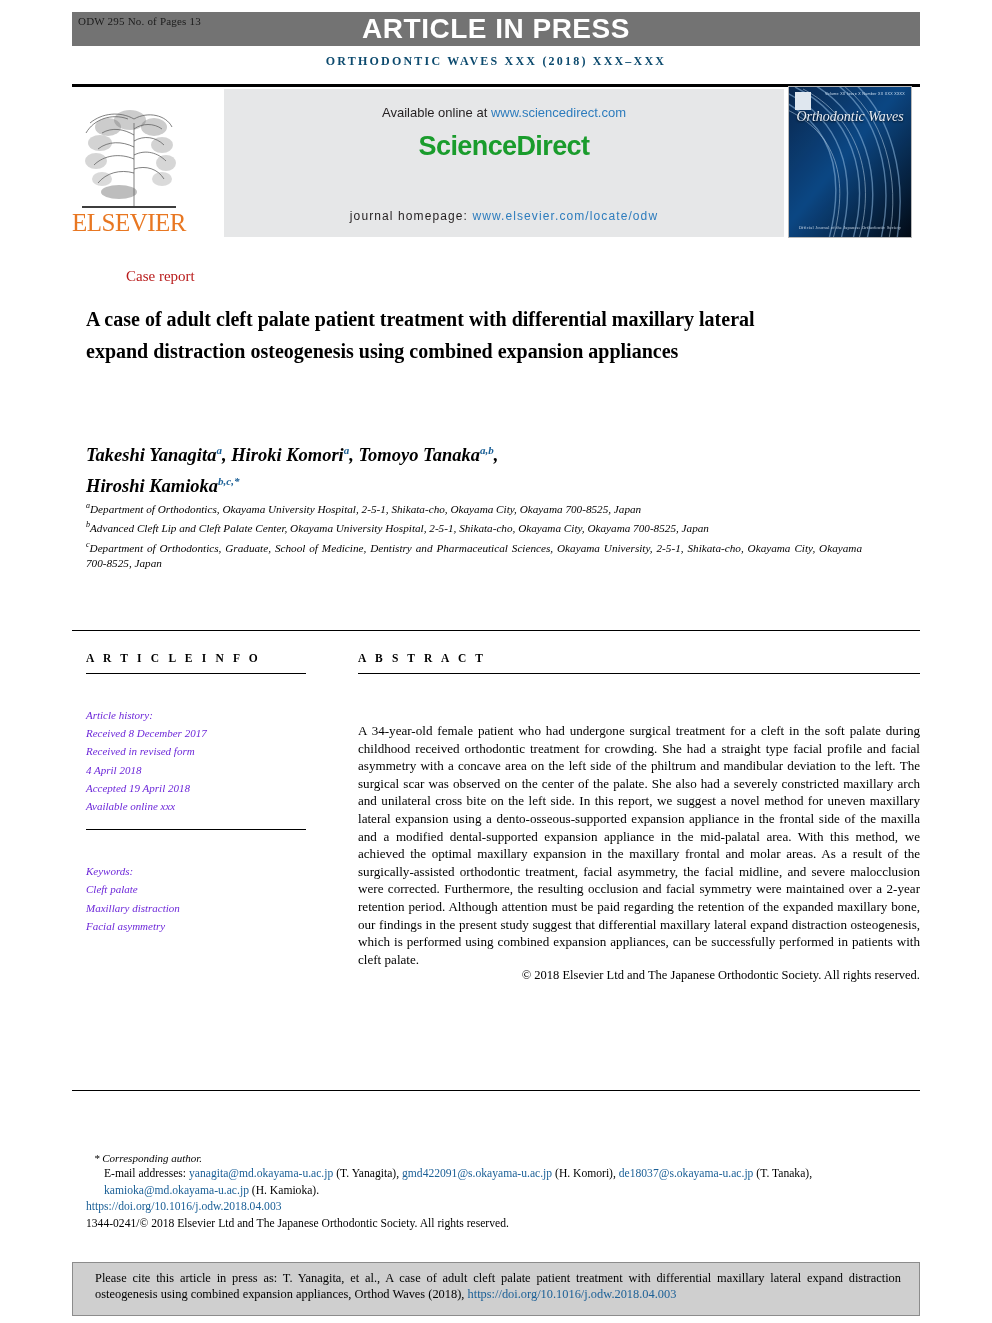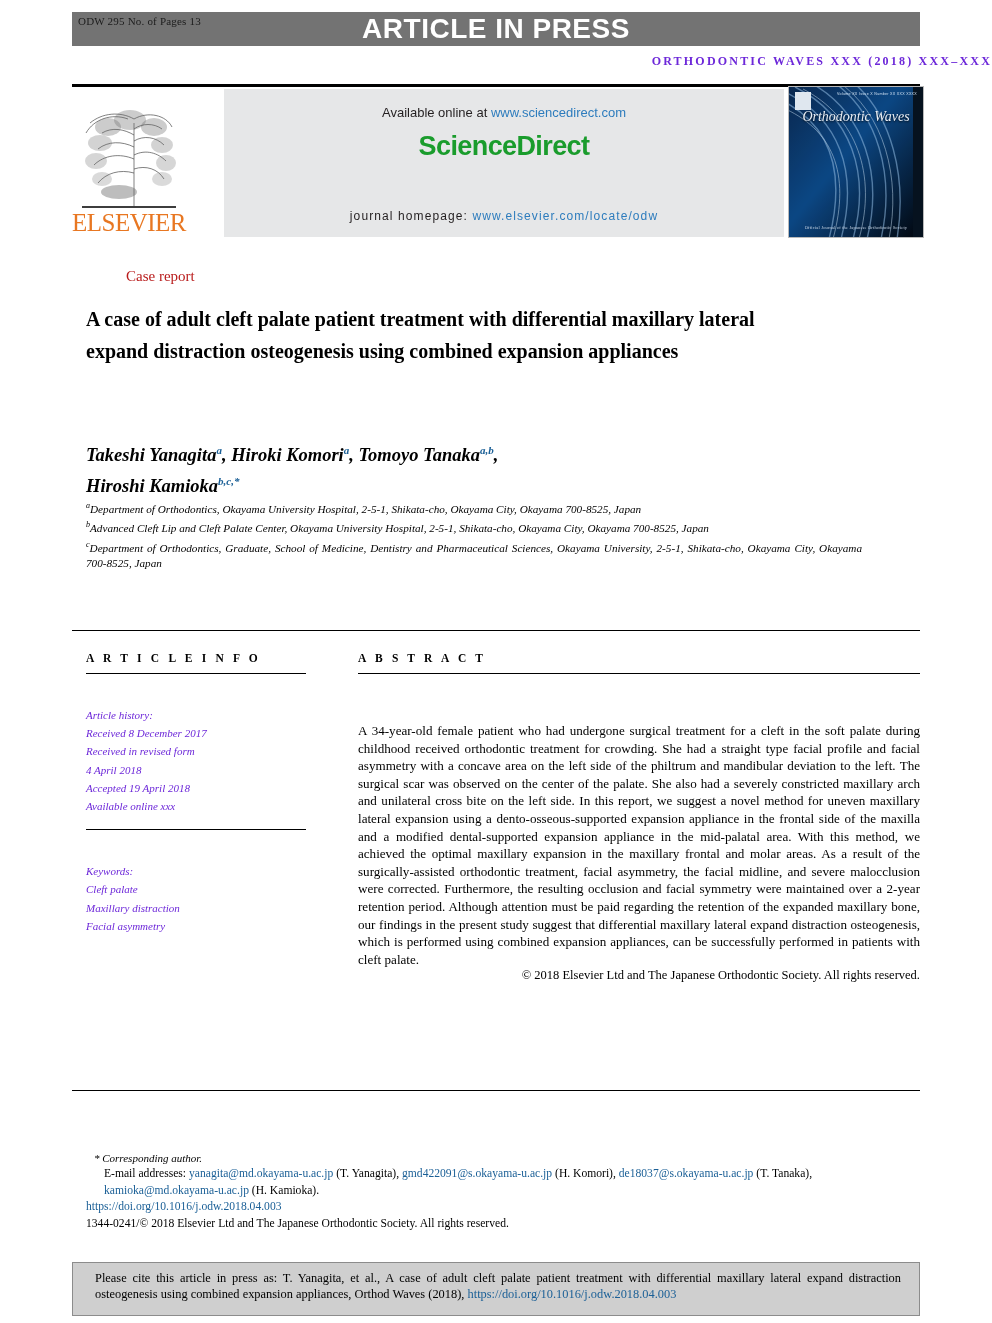--- a/index.html
+++ b/index.html
@@ -39,26 +39,26 @@
     font-weight: bold;
     font-size: 28px;
     letter-spacing: .5px;
     color: #ffffff;
     line-height: 32px;
   }
 
   .journal-ref {
     position: absolute;
     left: 0; right: 0; top: 54px;
-    text-align: right;
+    text-align: center;
     font-family: "Liberation Serif", serif;
     font-weight: bold;
     font-size: 12px;
     letter-spacing: 2.2px;
-    color: #6d28d9;
+    color: #0c4a6e;
   }
 
   
   .sd-rule-top {
     position: absolute;
     left: 72px; top: 84px;
     width: 848px; height: 3px;
     background: #000000;
   }
   .sd-row {
@@ -112,21 +112,21 @@
     font-family: "Liberation Sans", sans-serif;
     font-size: 12px;
     letter-spacing: 1.1px;
     color: #231f20;
   }
   .sd-home .url { color: #2d7cbd; }
 
   .cover {
     position: absolute;
     left: 716px; top: -3px;
-    width: 136px; height: 152px;
+    width: 124px; height: 152px;
     border: 1px solid #b9b9b9;
     background: #06121f;
     overflow: hidden;
   }
   .cover-title {
     position: absolute;
     left: 0; right: 0; top: 22px;
     text-align: center;
     font-family: "Liberation Serif", serif;
     font-style: italic;

